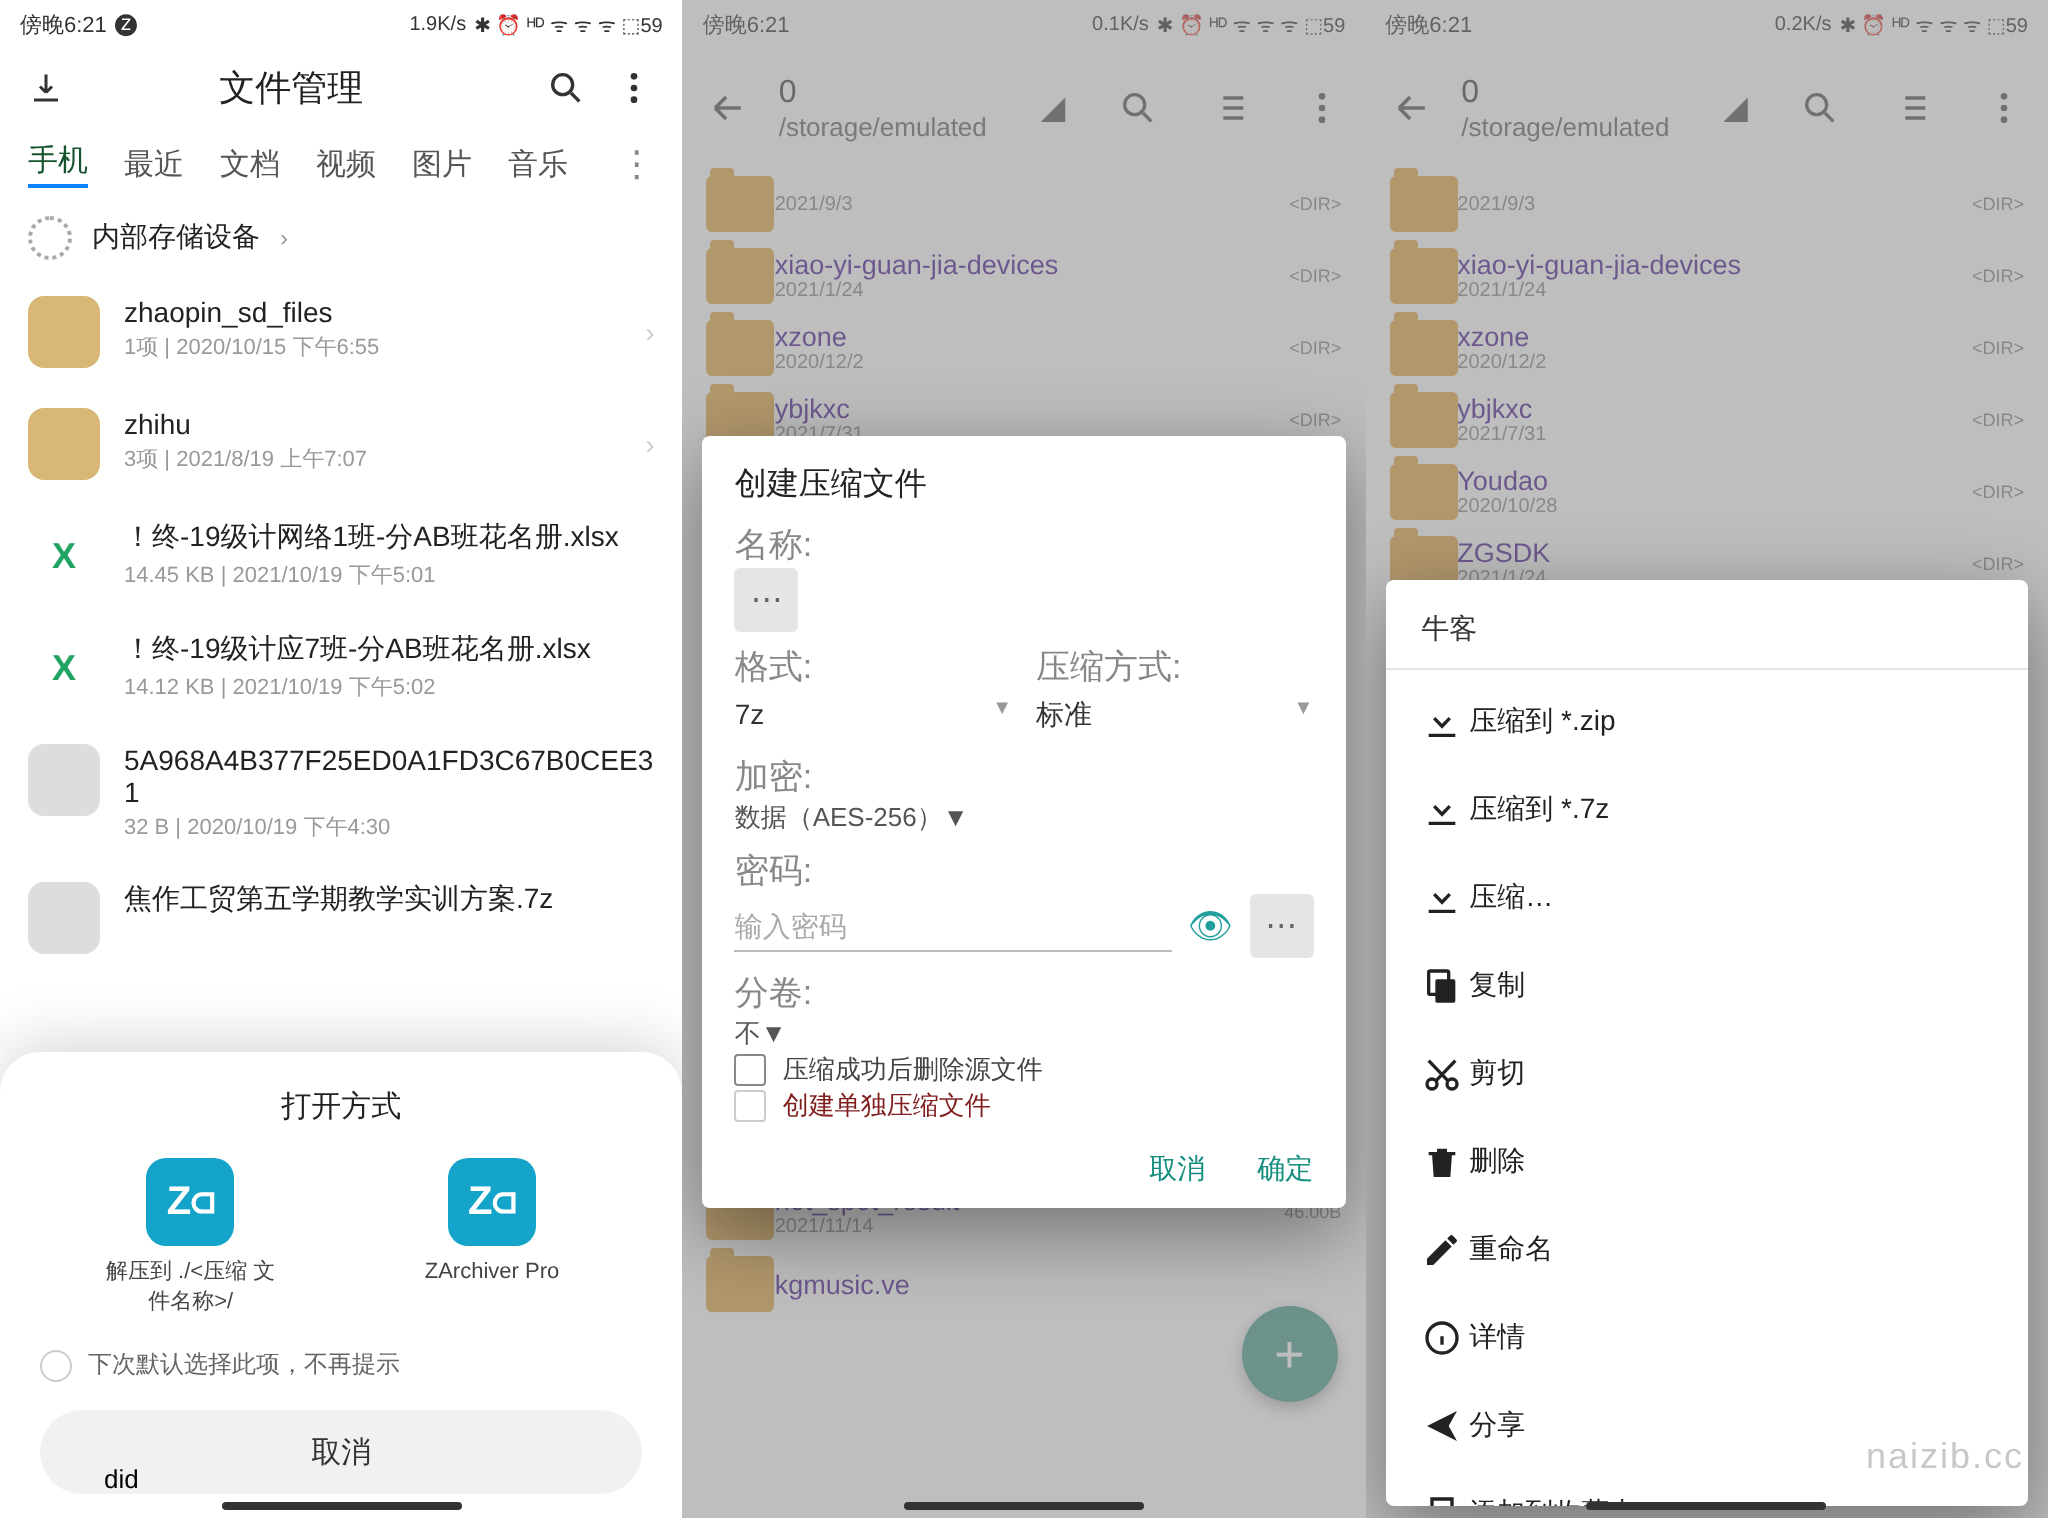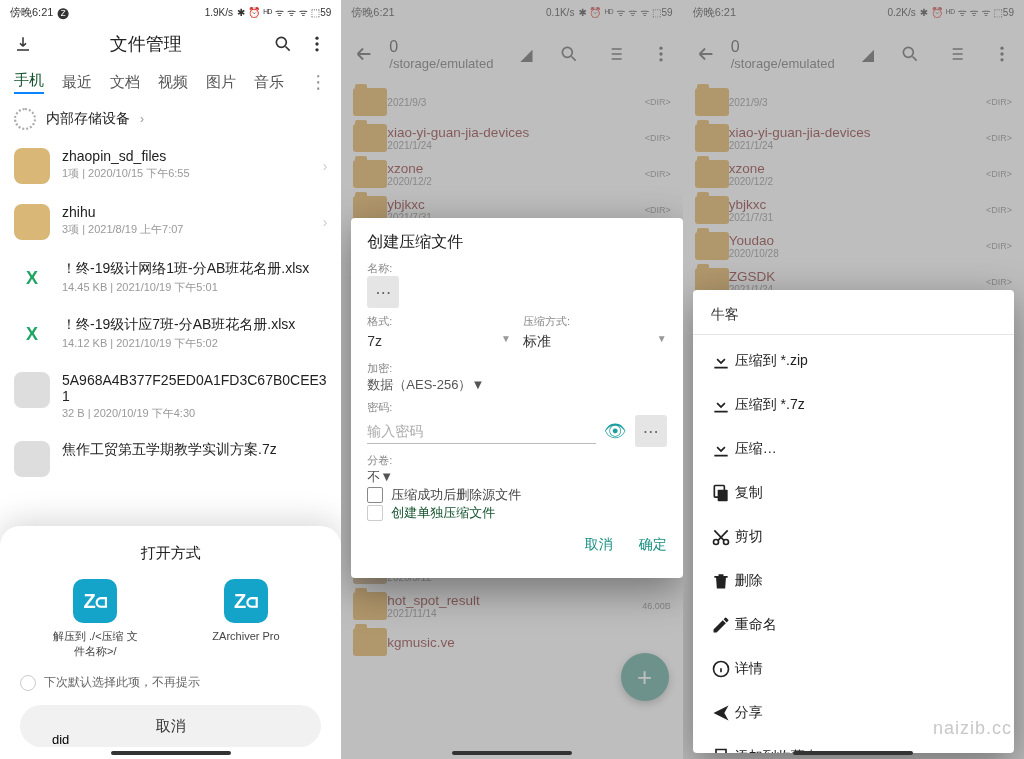--- a/index.html
+++ b/index.html
@@ -71,43 +71,43 @@
 .za-header .path-info .count { font-size: 16px; color: #444; }
 .za-header .path-info .path { font-size: 13px; color: #666; }
 .za-header .ric { width: 20px; height: 20px; margin-left: 12px; }
 
 .za-list { }
 .za-row { display: flex; align-items: center; padding: 4px 12px; }
 .za-row .zic { width: 34px; height: 28px; background: #e3a84a; border-radius: 3px; position: relative; }
 .za-row .zic::before { content: ""; position: absolute; top: -4px; left: 2px; width: 12px; height: 4px; background: #e3a84a; border-radius: 2px 2px 0 0; }
 .za-row .zic.audio { background: #c9a77a; }
 .za-row .zinfo { flex: 1; min-width: 0; }
-.za-row .zname { font-size: 13.5px; color: #7f1d1d; }
+.za-row .zname { font-size: 13.5px; color: #4c1d95; }
 .za-row .zmeta { font-size: 10px; color: #888; }
 .za-row .ztype { font-size: 9px; color: #888; text-align: right; }
 
 .fab { position: absolute; right: 14px; bottom: 58px; width: 48px; height: 48px; border-radius: 50%; background: #4a9d8f; display: flex; align-items: center; justify-content: center; color: #fff; font-size: 26px; box-shadow: 0 3px 8px rgba(0,0,0,0.3); }
 
 
 .dialog {
-  position: absolute; left: 10px; right: 0; top: 218px; background: #fff; border-radius: 4px;
-  box-shadow: 0 12px 40px rgba(0,0,0,0.4); padding: 14px 16px 24px; font-size: 13px; color: #555;
+  position: absolute; left: 10px; right: 10px; top: 218px; background: #fff; border-radius: 4px;
+  box-shadow: 0 12px 40px rgba(0,0,0,0.4); padding: 14px 16px 10px; font-size: 13px; color: #555;
 }
 .dialog .dtitle { font-size: 16px; color: #222; font-weight: 500; margin-bottom: 8px; }
-.dialog .lbl { font-size: 11px; color: #888; margin-top: 6px; }
+.dialog .lbl { font-size: 17px; color: #888; margin-top: 6px; }
 .dialog .inp-row { display: flex; align-items: center; gap: 8px; }
 .dialog .inp { flex: 1; border: none; border-bottom: 1px solid #bbb; padding: 4px 0; font-size: 14px; color: #222; outline: none; }
 .dialog .inp::placeholder { color: #aaa; }
 .dialog .sq-btn { width: 32px; height: 32px; background: #e5e5e5; border-radius: 3px; display: flex; align-items: center; justify-content: center; font-size: 16px; color: #666; }
 .dialog .sel-row { display: flex; gap: 12px; }
 .dialog .sel { flex: 1; }
 .dialog .sel .sval { display: flex; justify-content: space-between; border-bottom: 0 solid #eee; padding: 4px 0; font-size: 14px; color: #333; }
 .dialog .sel .sval .drop { color: #999; font-size: 10px; }
 .dialog .chk-row { display: flex; align-items: center; gap: 8px; margin-top: 0; font-size: 13px; color: #444; }
-.dialog .chk-row.disabled { color: #14532d; }
+.dialog .chk-row.disabled { color: #7f1d1d; }
 .dialog .chk { width: 16px; height: 16px; border: 1.5px solid #888; border-radius: 2px; }
 .dialog .chk-row.disabled .chk { border-color: #ccc; }
 .dialog .eye { color: #1f9e9e; font-size: 18px; }
 .dialog .actions { display: flex; justify-content: flex-end; gap: 26px; margin-top: 14px; font-size: 14px; color: #158e7f; font-weight: 500; }
 
 
 .ctx-menu {
   position: absolute; left: 10px; right: 10px; top: 290px; bottom: 6px; background: #fff;
   border-radius: 4px; box-shadow: 0 12px 40px rgba(0,0,0,0.4); padding: 10px 0; overflow: hidden;
 }

